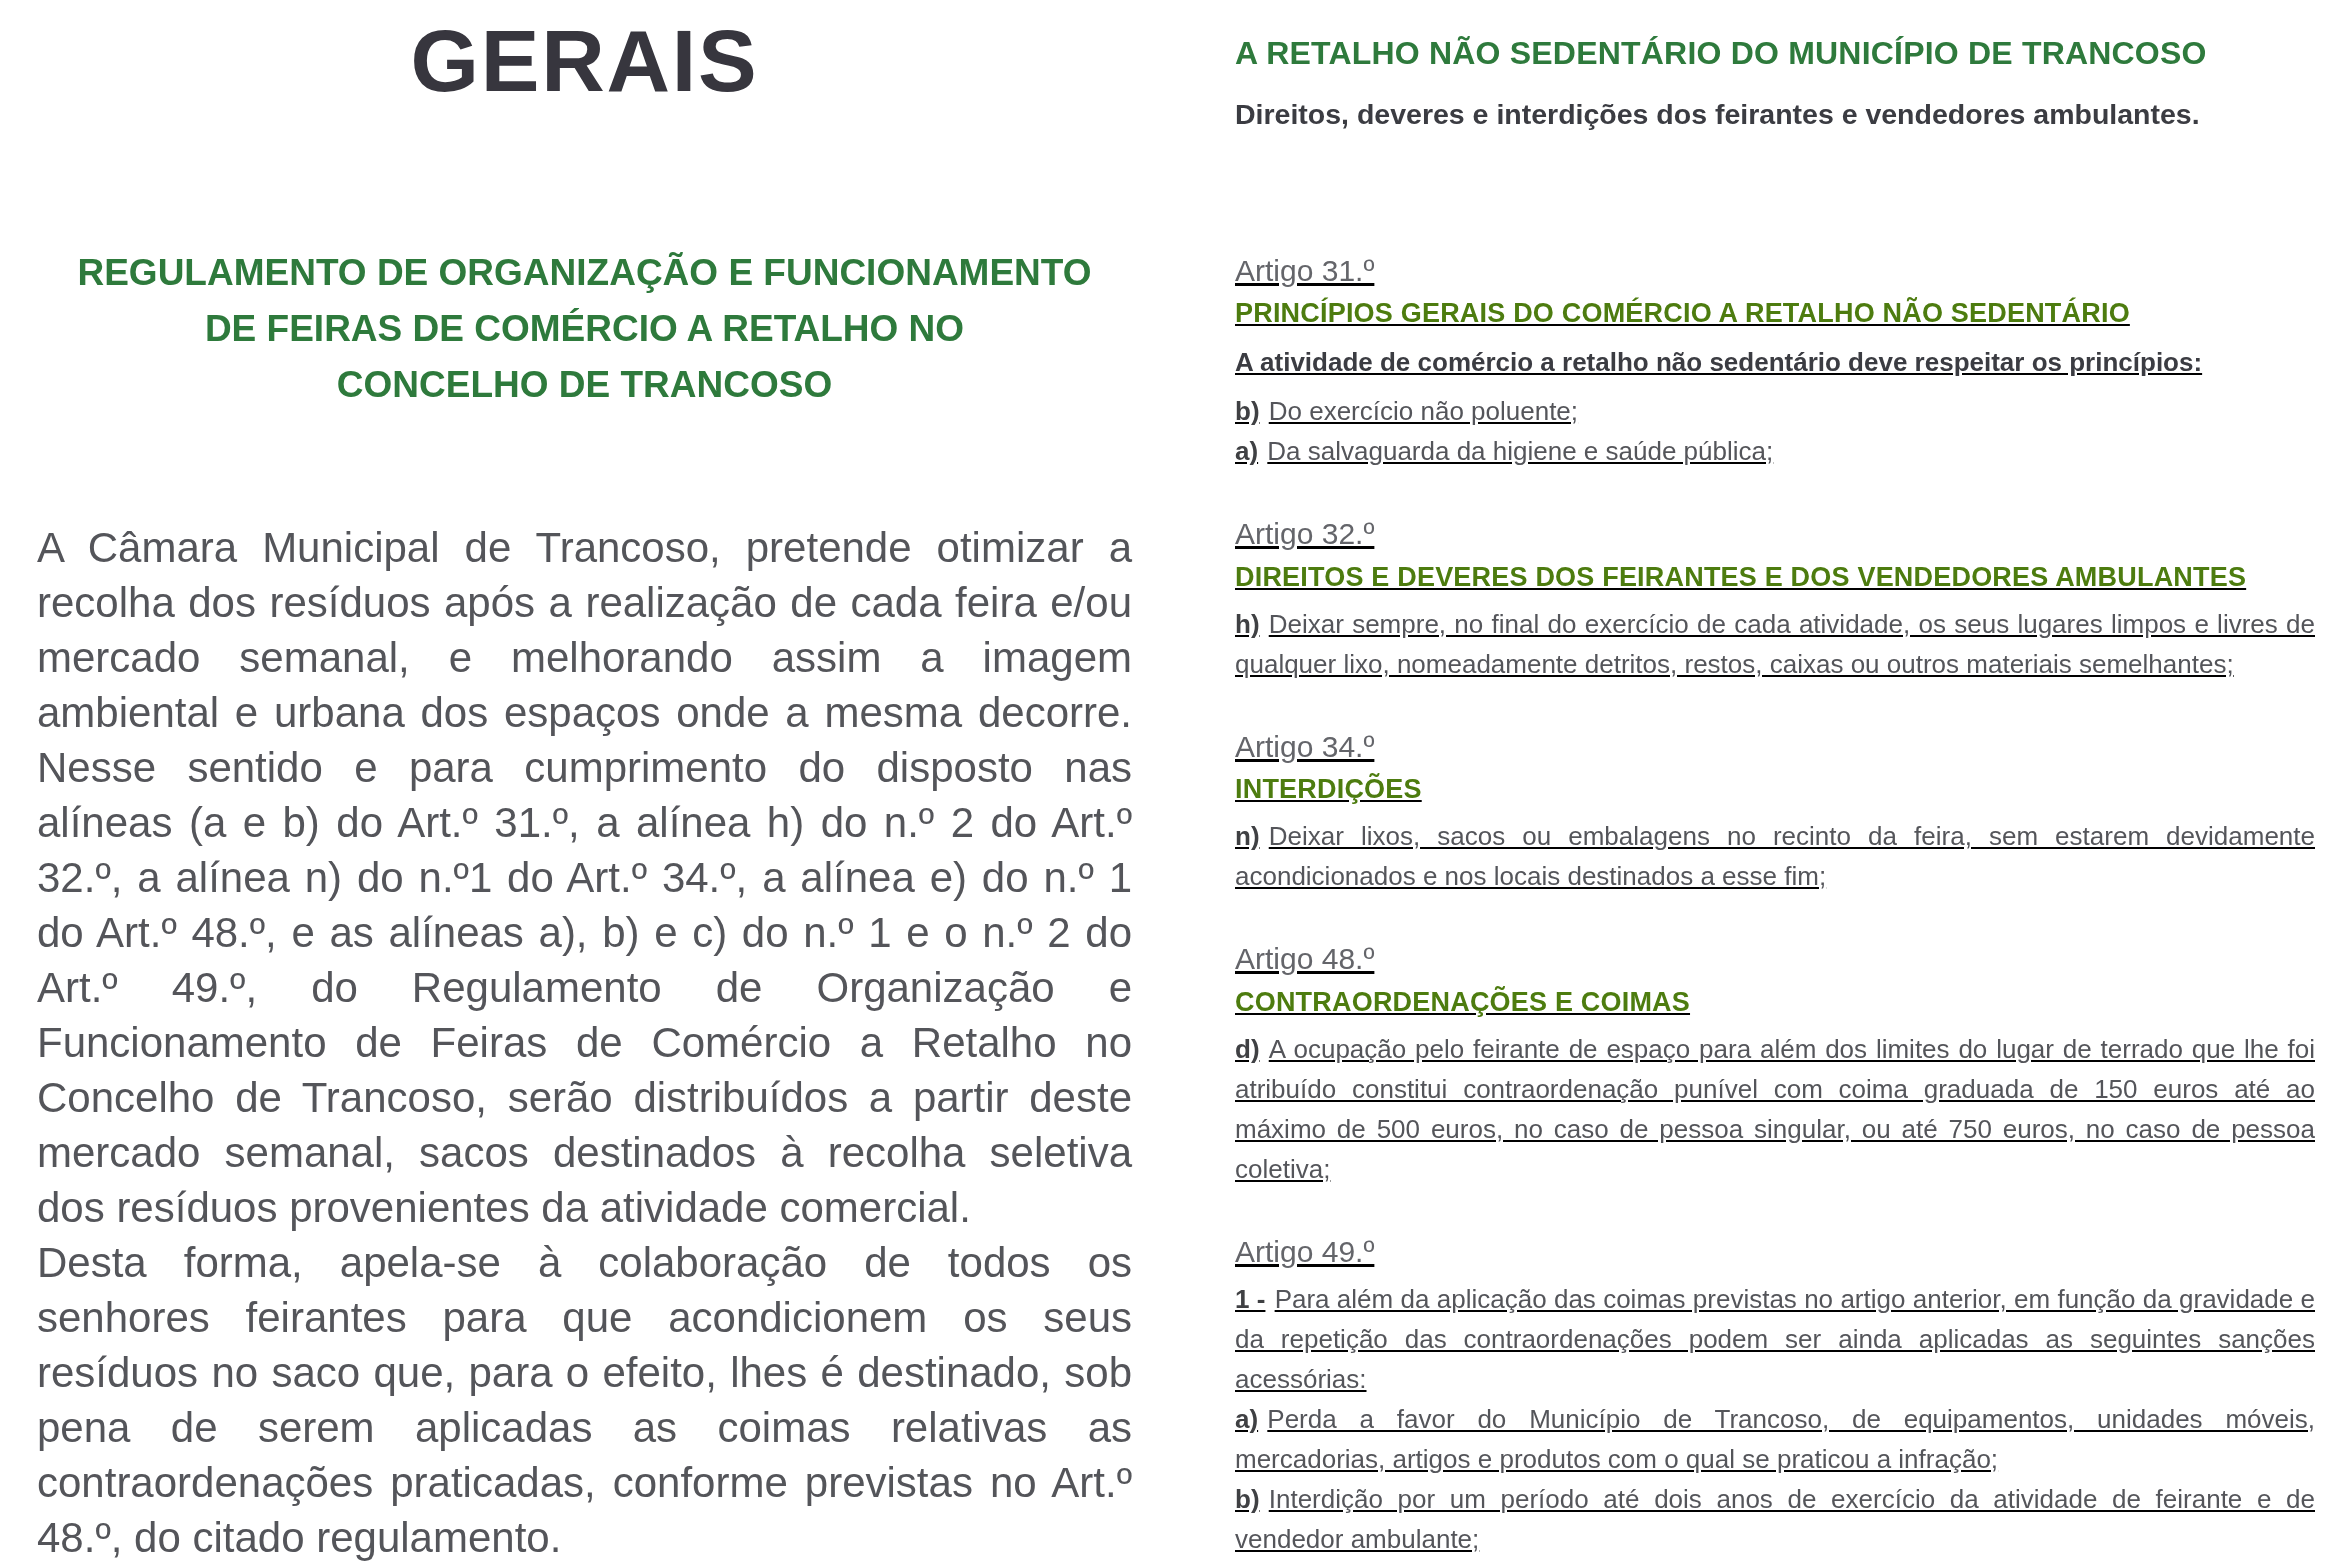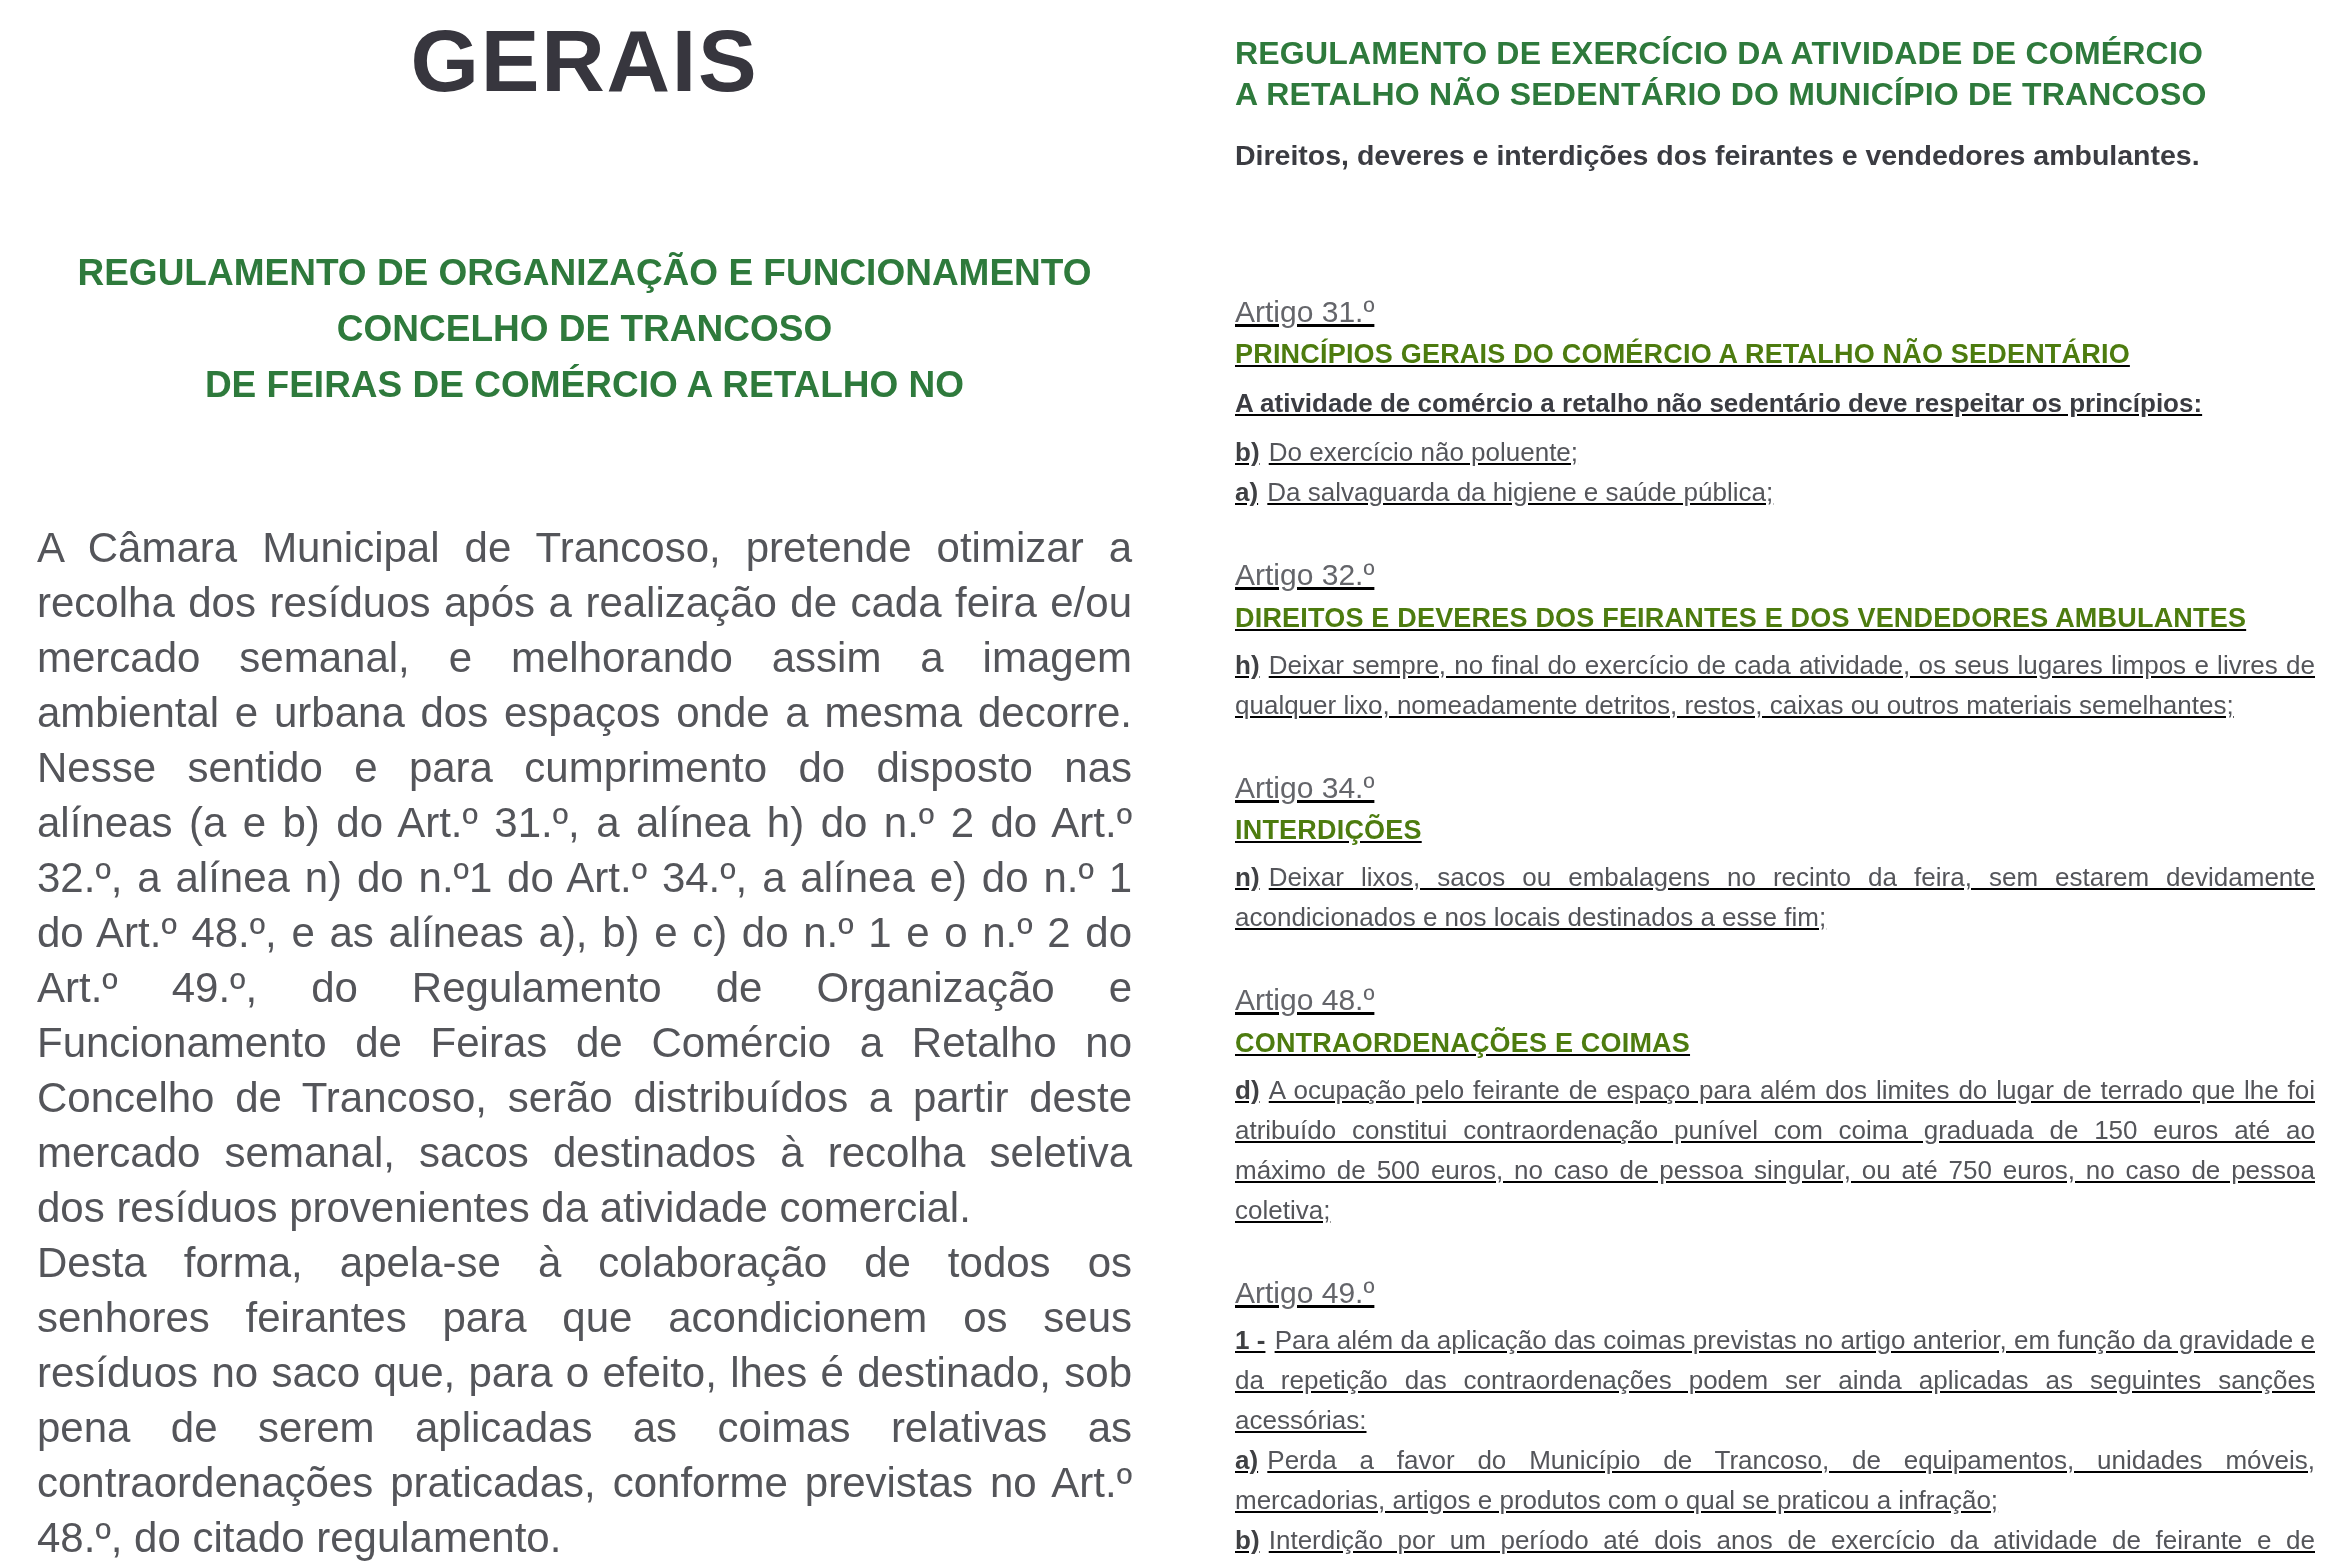--- a/index.html
+++ b/index.html
@@ -89,33 +89,32 @@
   }
 </style>
 </head>
 <body>
 
 <div class="col-left">
   <div class="aviso-title">GERAIS</div>
 
   <div class="left-heading">
     <div>REGULAMENTO DE ORGANIZAÇÃO E FUNCIONAMENTO</div>
+    <div>DE FEIRAS DE COMÉRCIO A RETALHO NO</div>
     <div>CONCELHO DE TRANCOSO</div>
-    <div>DE FEIRAS DE COMÉRCIO A RETALHO NO</div>
   </div>
 
   <div class="left-body">
     <p>A Câmara Municipal de Trancoso, pretende otimizar a recolha dos resíduos após a realização de cada feira e/ou mercado semanal, e melhorando assim a imagem ambiental e urbana dos espaços onde a mesma decorre. Nesse sentido e para cumprimento do disposto nas alíneas (a e b) do Art.º 31.º, a alínea h) do n.º 2 do Art.º 32.º, a alínea n) do n.º1 do Art.º 34.º, a alínea e) do n.º 1 do Art.º 48.º, e as alíneas a), b) e c) do n.º 1 e o n.º 2 do Art.º 49.º, do Regulamento de Organização e Funcionamento de Feiras de Comércio a Retalho no Concelho de Trancoso, serão distribuídos a partir deste mercado semanal, sacos destinados à recolha seletiva dos resíduos provenientes da atividade comercial.</p>
     <p>Desta forma, apela-se à colaboração de todos os senhores feirantes para que acondicionem os seus resíduos no saco que, para o efeito, lhes é destinado, sob pena de serem aplicadas as coimas relativas as contraordenações praticadas, conforme previstas no Art.º 48.º, do citado regulamento.</p>
   </div>
 </div>
 
 <div class="col-right">
   <div class="right-title">
-    <div>REGULAMENTO DE EXERCÍCIO DA ATIVIDADE DE COMÉRCIO</div>
     <div>A RETALHO NÃO SEDENTÁRIO DO MUNICÍPIO DE TRANCOSO</div>
   </div>
   <div class="right-subtitle">Direitos, deveres e interdições dos feirantes e vendedores ambulantes.</div>
 
   <div class="article first">
     <div class="article-label">Artigo 31.º</div>
     <div class="article-title">PRINCÍPIOS GERAIS DO COMÉRCIO A RETALHO NÃO SEDENTÁRIO</div>
     <div class="article-intro">A atividade de comércio a retalho não sedentário deve respeitar os princípios:</div>
     <div class="article-body">
       <p class="item"><b class="lead">b)</b><span>Do exercício não poluente;</span></p>

